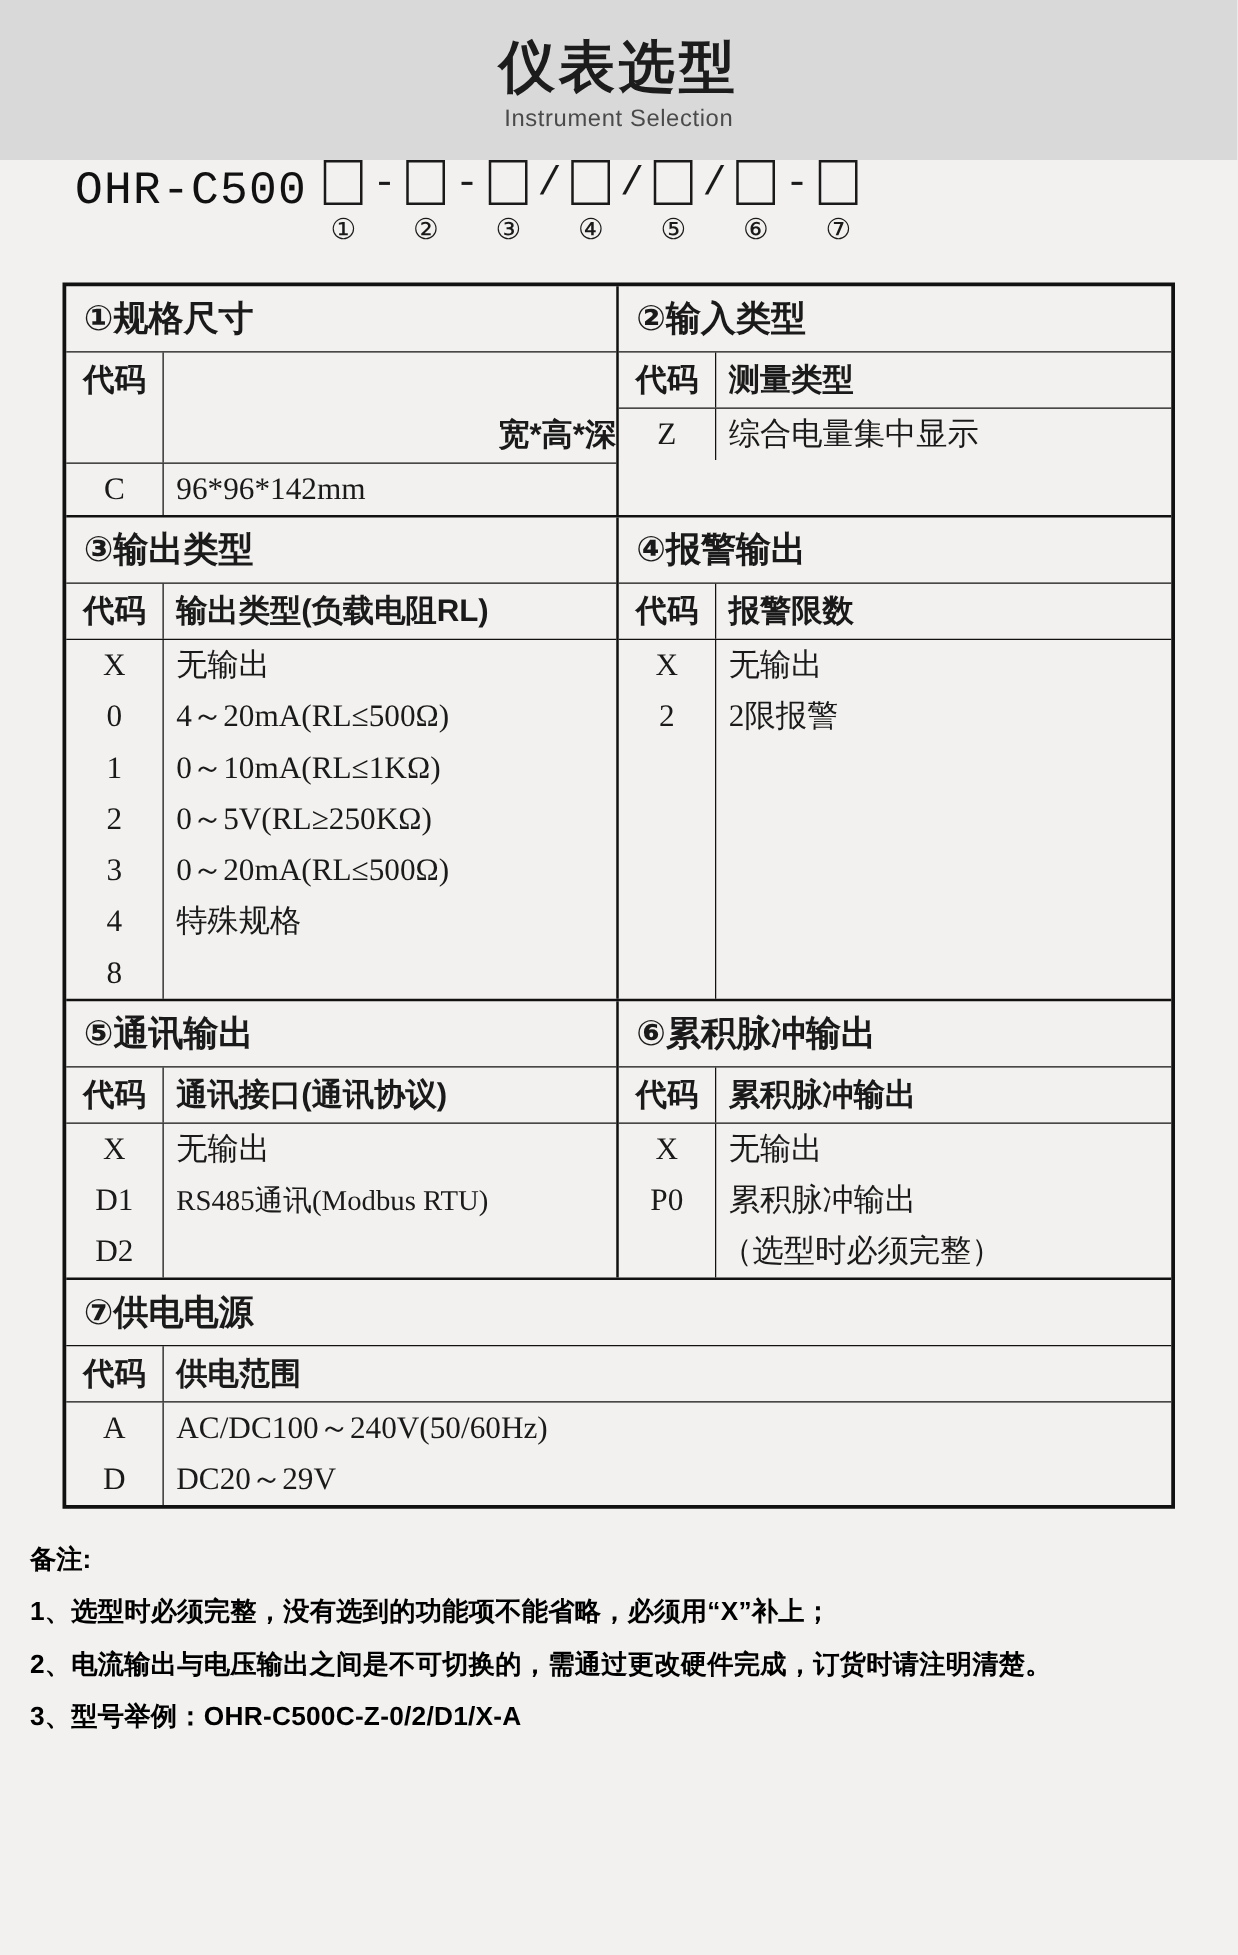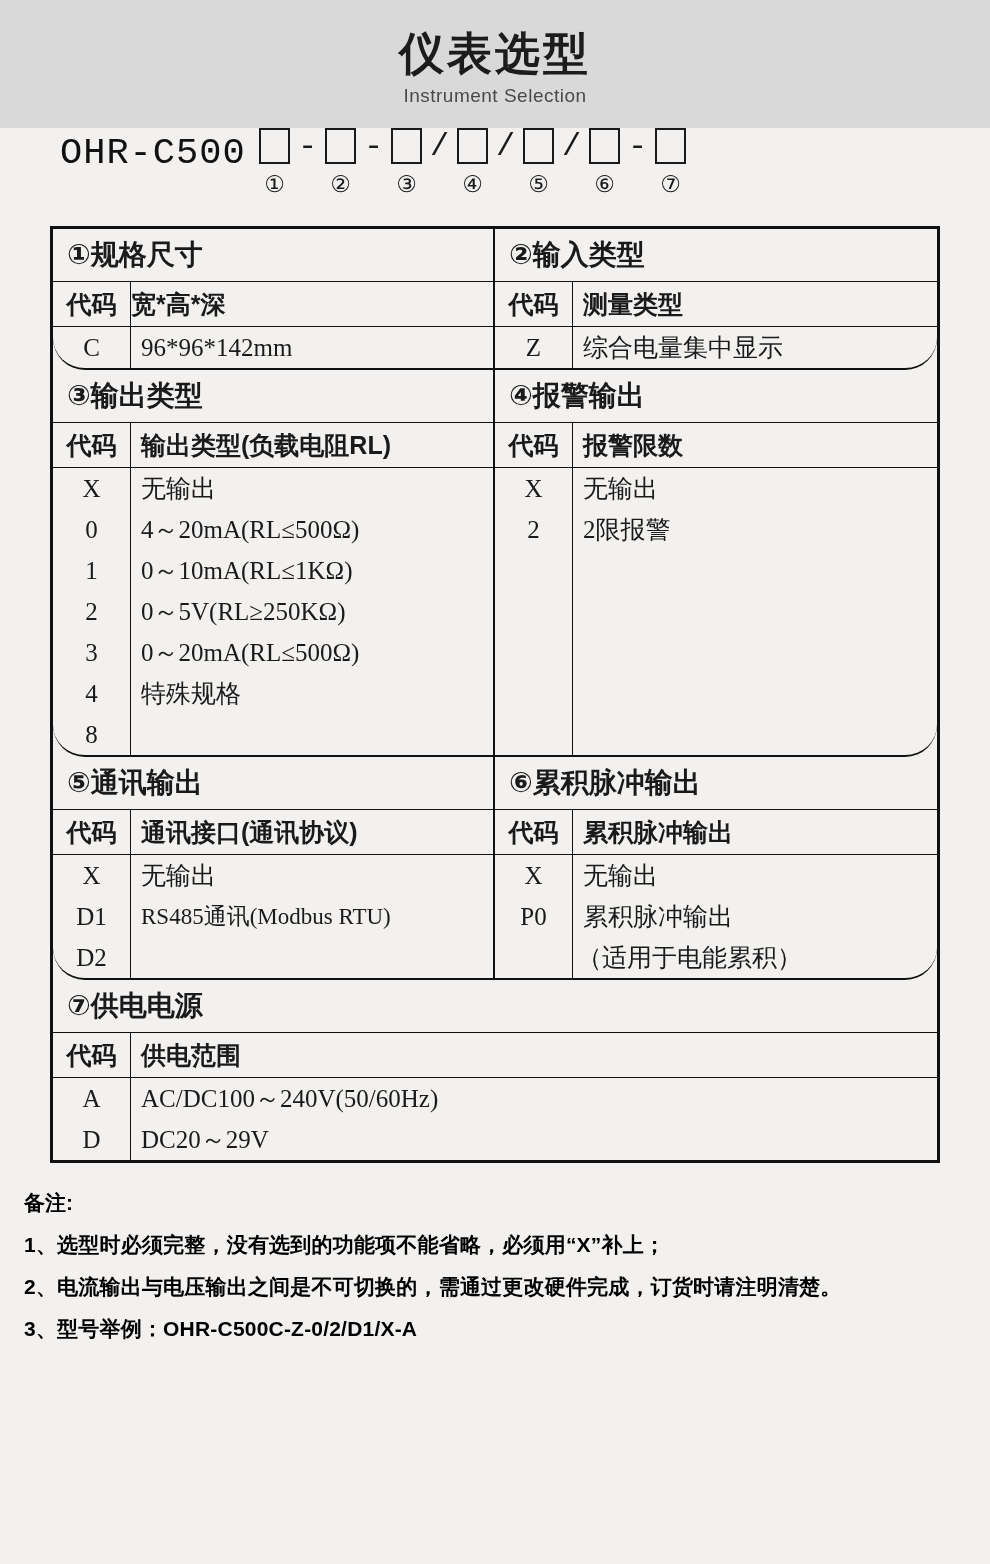--- a/index.html
+++ b/index.html
@@ -162,21 +162,20 @@
     white-space: nowrap;
   }
   .panel {
     box-sizing: border-box;
   }
   .panel-left {
     border-right: 2px solid #111;
   }
   .grid-2 {
     display: flex;
-    border-radius: 32px;
   }
   .col-half {
     width: 50%;
     box-sizing: border-box;
   }
   .band {
     border-bottom: 2px solid #111;
   }
   
   .notes {
@@ -252,21 +251,21 @@
     </div>
   </div>
 
   <div class="table-wrap">
 
     <div class="grid-2 band">
       <div class="col-half panel panel-left">
         <div class="sec-title-row">①规格尺寸</div>
         <div class="hdr-row">
           <div class="hdr-code">代码</div>
-          <div class="hdr-desc" style="text-align:left;padding-left:0;">宽*高*深</div>
+          <div class="hdr-desc" style="text-align:right;padding-left:0;margin-top:44px;">宽*高*深</div>
         </div>
         <div class="list-block">
           <div class="list-codes">
             <div class="li-code">C</div>
           </div>
           <div class="list-descs">
             <div class="li-desc">96*96*142mm</div>
           </div>
         </div>
       </div>
@@ -365,21 +364,21 @@
         </div>
         <div class="list-block">
           <div class="list-codes">
             <div class="li-code">X</div>
             <div class="li-code">P0</div>
             <div class="li-code"></div>
           </div>
           <div class="list-descs">
             <div class="li-desc">无输出</div>
             <div class="li-desc">累积脉冲输出</div>
-            <div class="li-desc" style="padding-left:4px;">（适用于电能累积）</div>
+            <div class="li-desc" style="padding-left:4px;">（选型时必须完整）</div>
           </div>
         </div>
       </div>
     </div>
 
     <div>
       <div class="panel">
         <div class="sec-title-row">⑦供电电源</div>
         <div class="hdr-row">
           <div class="hdr-code">代码</div>

